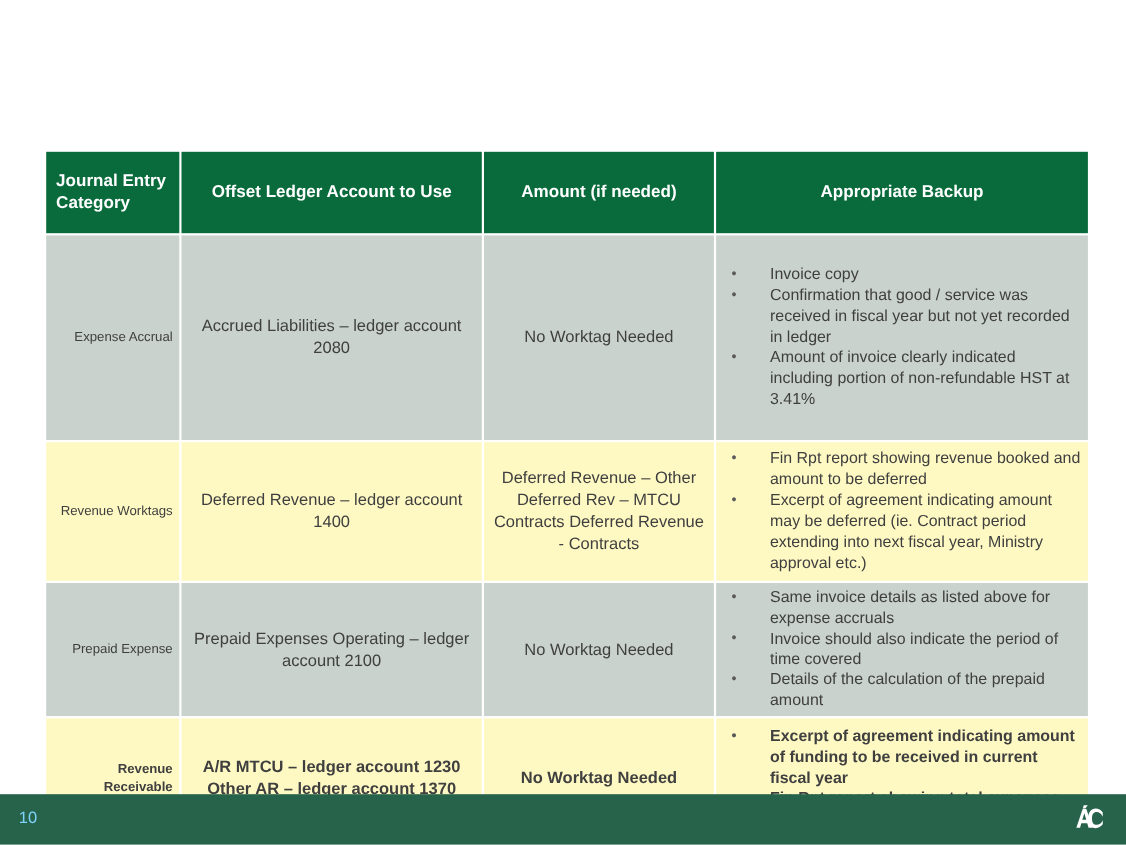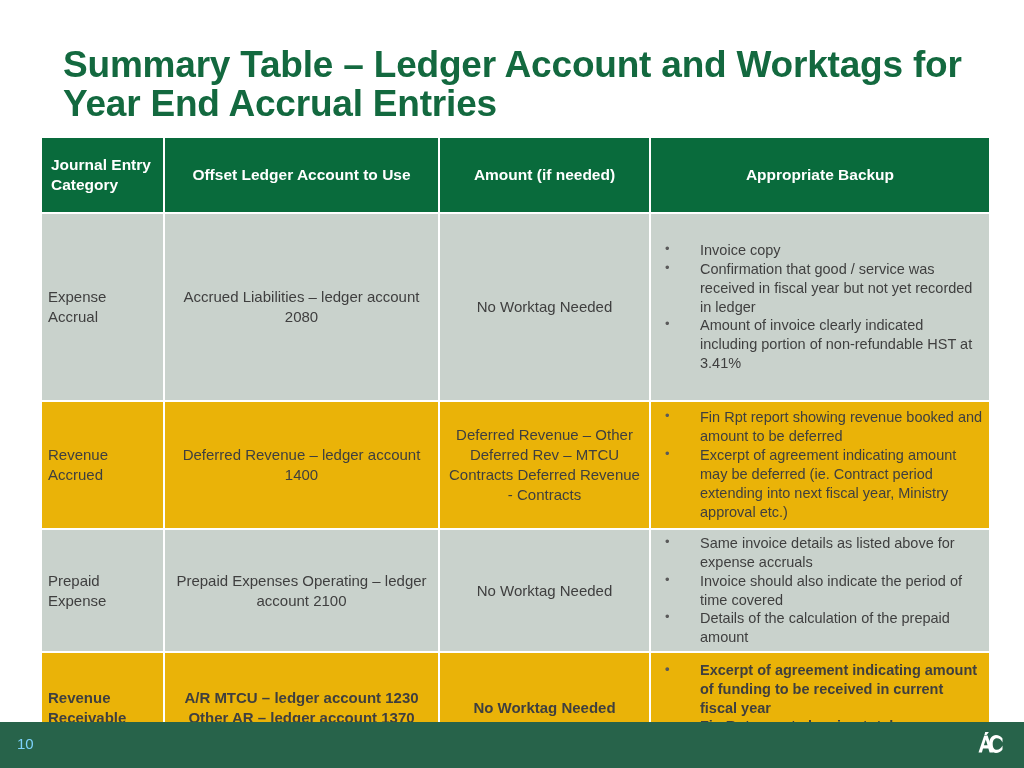--- a/index.html
+++ b/index.html
@@ -67,25 +67,25 @@
   }
 
   
   .c1 { width: 121px; }
   .c2 { width: 273px; }
   .c3 { width: 209px; }
   .c4 { width: 338px; }
 
   
   .row-a td { background: #c9d2cc; }
-  .row-b td { background: #eab308; }
+  .row-b td { background: #fef9c3; }
 
   .cell-cat {
-    text-align: left;
-    font-size: 15px;
+    text-align: right;
+    font-size: 12px;
     color: #3f3f3f;
     line-height: 1.32;
     padding-left: 9px;
   }
   .cell-ctr {
     text-align: center;
     font-size: 15px;
     color: #3f3f3f;
     line-height: 1.32;
     padding-left: 10px;
@@ -145,21 +145,20 @@
     top: 7px;
     width: 34px;
     height: 32px;
   }
 </style>
 </head>
 <body>
 
 <div class="slide">
 
-  <div class="title">Summary Table – Ledger Account and Worktags for Year End Accrual Entries</div>
 
   <table class="table">
     <colgroup>
       <col class="c1">
         <col class="c2">
         <col class="c3">
         <col class="c4">
     </colgroup>
     <thead>
       <tr class="hdr">
@@ -176,21 +175,21 @@
         <td class="cell-ctr">No Worktag Needed</td>
         <td class="cell-backup">
           <ul class="bullets">
               <li>Invoice copy</li>
               <li>Confirmation that good / service was received in fiscal year but not yet recorded in ledger</li>
               <li>Amount of invoice clearly indicated including portion of non-refundable HST at 3.41%</li>
             </ul>
         </td>
       </tr>
       <tr class="row-b r2">
-        <td class="cell-cat">Revenue Accrued</td>
+        <td class="cell-cat">Revenue Worktags</td>
         <td class="cell-ctr">Deferred Revenue – ledger account 1400</td>
         <td class="cell-ctr">Deferred Revenue – Other Deferred Rev – MTCU Contracts Deferred Revenue - Contracts</td>
         <td class="cell-backup">
           <ul class="bullets">
               <li>Fin Rpt report showing revenue booked and amount to be deferred</li>
               <li>Excerpt of agreement indicating amount may be deferred (ie. Contract period extending into next fiscal year, Ministry approval etc.)</li>
             </ul>
         </td>
       </tr>
       <tr class="row-a r3">

